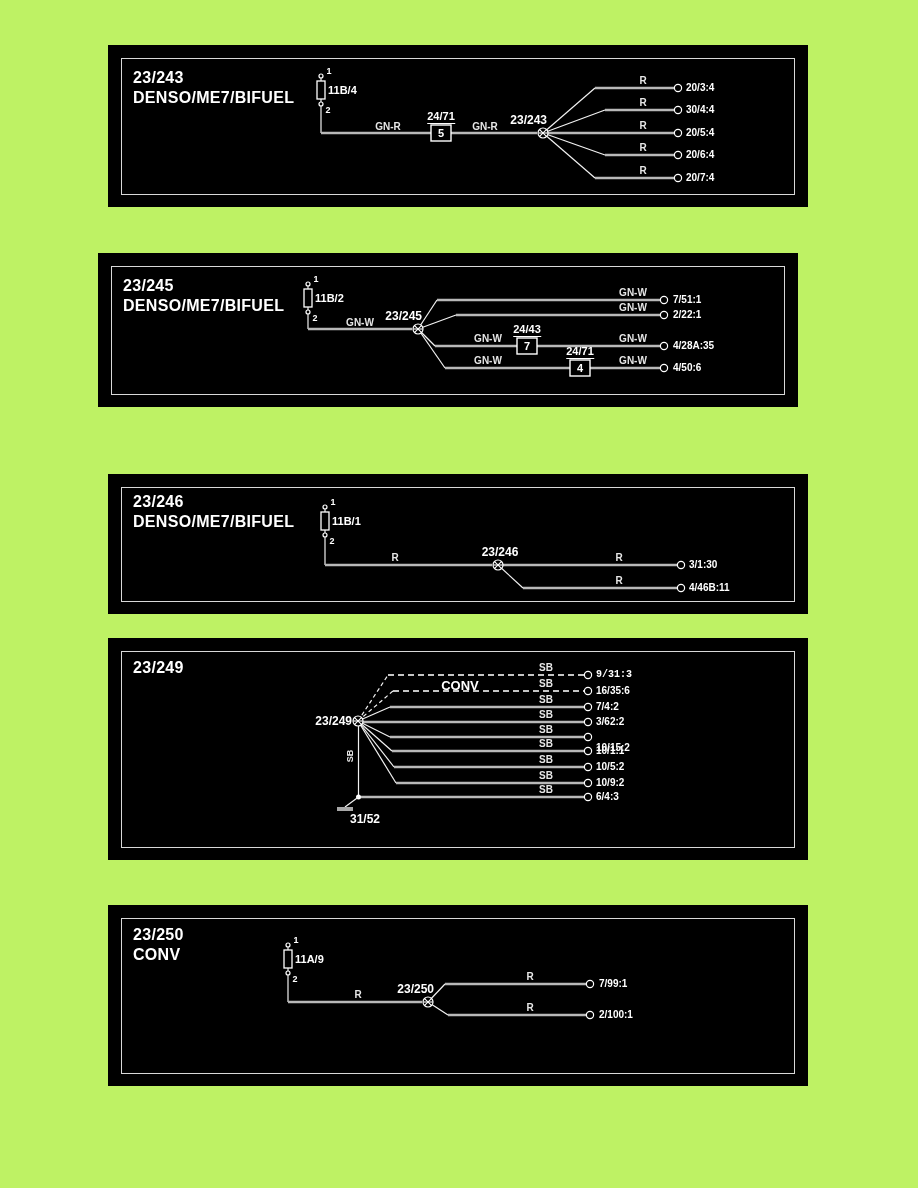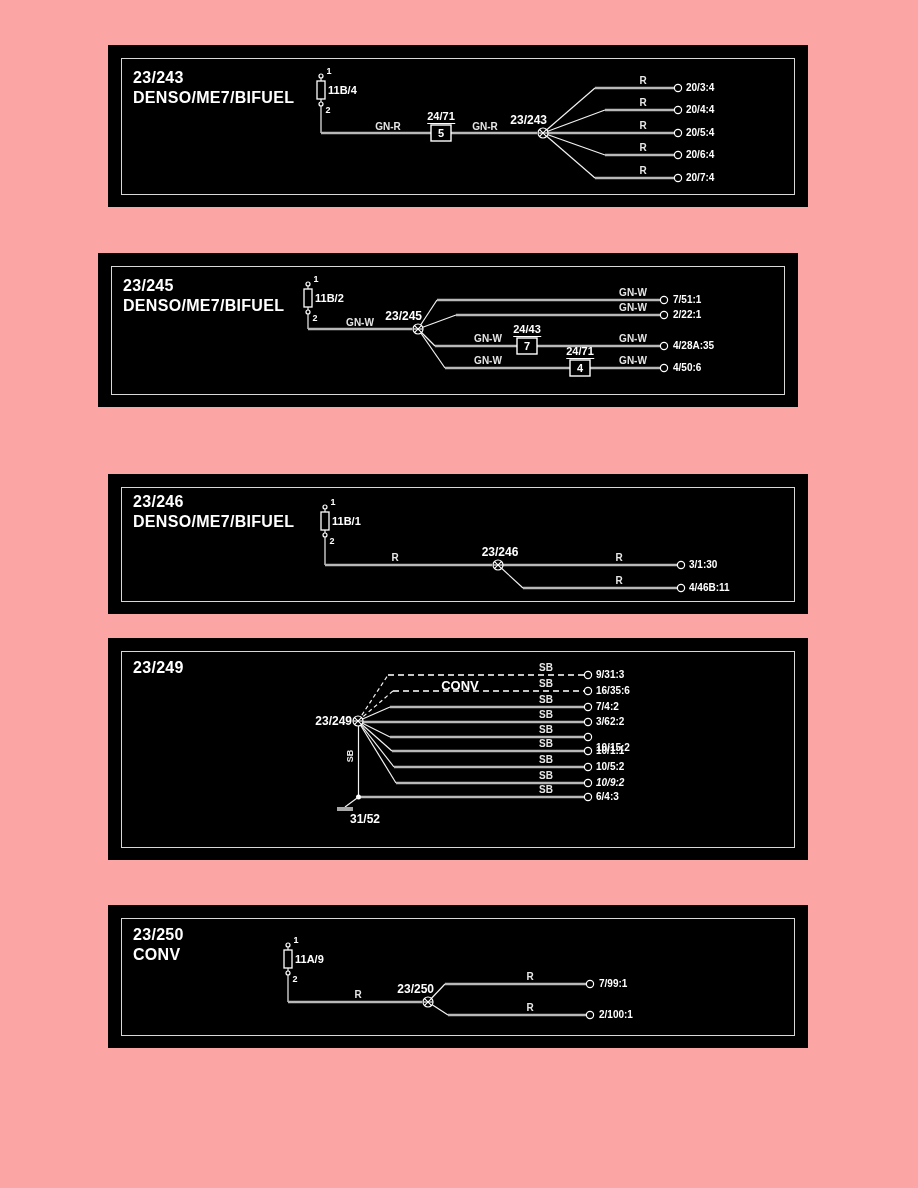--- a/index.html
+++ b/index.html
@@ -1,16 +1,16 @@
 <!DOCTYPE html>
 <html><head>
 <meta charset="utf-8">
 <style>
   html,body{margin:0;padding:0;background:#fff;}
-  .page{position:relative;width:918px;height:1188px;background:#fca5a5;overflow:hidden;
+  .page{position:relative;width:918px;height:1188px;background:#bef264;overflow:hidden;
         font-family:"Liberation Sans",sans-serif;}
   .panel{position:absolute;background:#000;}
   .inner{position:absolute;left:13px;top:13px;right:13px;bottom:12px;border:1px solid #d8d8d8;}
   .panel svg{position:absolute;left:0;top:0;}
   .lbl{position:absolute;color:#fff;font-weight:bold;white-space:nowrap;line-height:1;}
   .t1{font-size:16px;letter-spacing:.3px;}
   .term{font-size:10px;transform:translate(0,-50%);}
   .wl{font-size:10px;color:#e6e6e6;transform:translate(-50%,-50%);}
   .spr{font-size:12px;transform:translate(-100%,-100%);}
   .spc{font-size:12px;transform:translate(-50%,-100%);}
@@ -77,21 +77,21 @@
       <span class="lbl pin" style="left: 220px; top: 65px;">2</span>
       <span class="lbl fid" style="left: 220px; top: 45px;">11B/4</span>
       <span class="lbl wl" style="left: 280px; top: 82px;">GN-R</span>
       <span class="lbl wl" style="left: 377px; top: 82px;">GN-R</span>
       <span class="lbl cid" style="left: 333px; top: 79px;">24/71</span>
       <span class="lbl cpin" style="left: 333px; top: 88px;">5</span>
       <span class="lbl spr" style="left: 439px; top: 81px;">23/243</span>
       <span class="lbl wl" style="left: 535px; top: 36px;">R</span>
       <span class="lbl term" style="left: 578px; top: 43px;">20/3:4</span>
       <span class="lbl wl" style="left: 535px; top: 58px;">R</span>
-      <span class="lbl term" style="left: 578px; top: 65px;">20/4:4</span>
+      <span class="lbl term" style="left: 578px; top: 65px;">30/4:4</span>
       <span class="lbl wl" style="left: 535px; top: 81px;">R</span>
       <span class="lbl term" style="left: 578px; top: 88px;">20/5:4</span>
       <span class="lbl wl" style="left: 535px; top: 103px;">R</span>
       <span class="lbl term" style="left: 578px; top: 110px;">20/6:4</span>
       <span class="lbl wl" style="left: 535px; top: 126px;">R</span>
       <span class="lbl term" style="left: 578px; top: 133px;">20/7:4</span>
     </div>
     <div class="panel" style="left: 98px; top: 253px; width: 700px; height: 154px;">
       <div class="inner"></div>
       <svg width="700" height="154">
@@ -218,42 +218,42 @@
           <line x1="245.2" y1="83" x2="254.8" y2="83" class="sym"></line>
         </g>
         <line x1="250.5" y1="88" x2="250.5" y2="159" class="wt"></line>
         <circle cx="250.5" cy="159" r="2.5" class="dot"></circle>
         <line x1="250.5" y1="159" x2="237" y2="169" class="wt"></line>
         <rect x="229" y="169" width="16" height="4" class="gbar"></rect>
       </svg>
       <span class="lbl t1" style="left: 25px; top: 22px;">23/249</span>
       <span class="lbl spl" style="left: 244px; top: 83px;">23/249</span>
       <span class="lbl wl" style="left: 438px; top: 30px;">SB</span>
-      <span class="lbl term" style="left: 488px; top: 37px;">9/31:3</span>
+      <span class="lbl term" style="left: 488px; top: 37px; font-family: Liberation Mono, monospace;">9/31:3</span>
       <span class="lbl wl" style="left: 438px; top: 46px;">SB</span>
       <span class="lbl term" style="left: 488px; top: 53px;">16/35:6</span>
       <span class="lbl wl" style="left: 438px; top: 62px;">SB</span>
       <span class="lbl term" style="left: 488px; top: 69px;">7/4:2</span>
       <span class="lbl wl" style="left: 438px; top: 77px;">SB</span>
       <span class="lbl term" style="left: 488px; top: 84px;">3/62:2</span>
       <span class="lbl wl" style="left: 438px; top: 92px;">SB</span>
       <span class="lbl term" style="left: 488px; top: 110px; text-align: center;">10/15:2</span>
       <span class="lbl wl" style="left: 438px; top: 106px;">SB</span>
       <span class="lbl term" style="left: 488px; top: 113px;">10/1:1</span>
       <span class="lbl wl" style="left: 438px; top: 122px;">SB</span>
       <span class="lbl term" style="left: 488px; top: 129px;">10/5:2</span>
       <span class="lbl wl" style="left: 438px; top: 138px;">SB</span>
-      <span class="lbl term" style="left: 488px; top: 145px; font-style: italic;">10/9:2</span>
+      <span class="lbl term" style="left: 488px; top: 145px;">10/9:2</span>
       <span class="lbl wl" style="left: 438px; top: 152px;">SB</span>
       <span class="lbl term" style="left: 488px; top: 159px;">6/4:3</span>
       <span class="lbl conv" style="left: 352px; top: 47px;">CONV</span>
       <span class="lbl gnd" style="left: 237px; top: 175px; margin-left: 20px;">31/52</span>
       <span class="lbl vert" style="left: 242px; top: 118px;">SB</span>
     </div>
-    <div class="panel" style="left: 108px; top: 905px; width: 700px; height: 143px;">
+    <div class="panel" style="left: 108px; top: 905px; width: 700px; height: 181px;">
       <div class="inner"></div>
       <svg width="700" height="143">
         <g>
           <circle cx="180" cy="40" r="2" class="node"></circle>
           <rect x="176" y="45" width="8" height="18" class="fuse"></rect>
           <circle cx="180" cy="68" r="2" class="node"></circle>
         </g>
         <line x1="180" y1="42" x2="180" y2="45" class="wt"></line>
         <line x1="180" y1="63" x2="180" y2="66" class="wt"></line>
         <line x1="180" y1="70" x2="180" y2="97" class="wt"></line>

